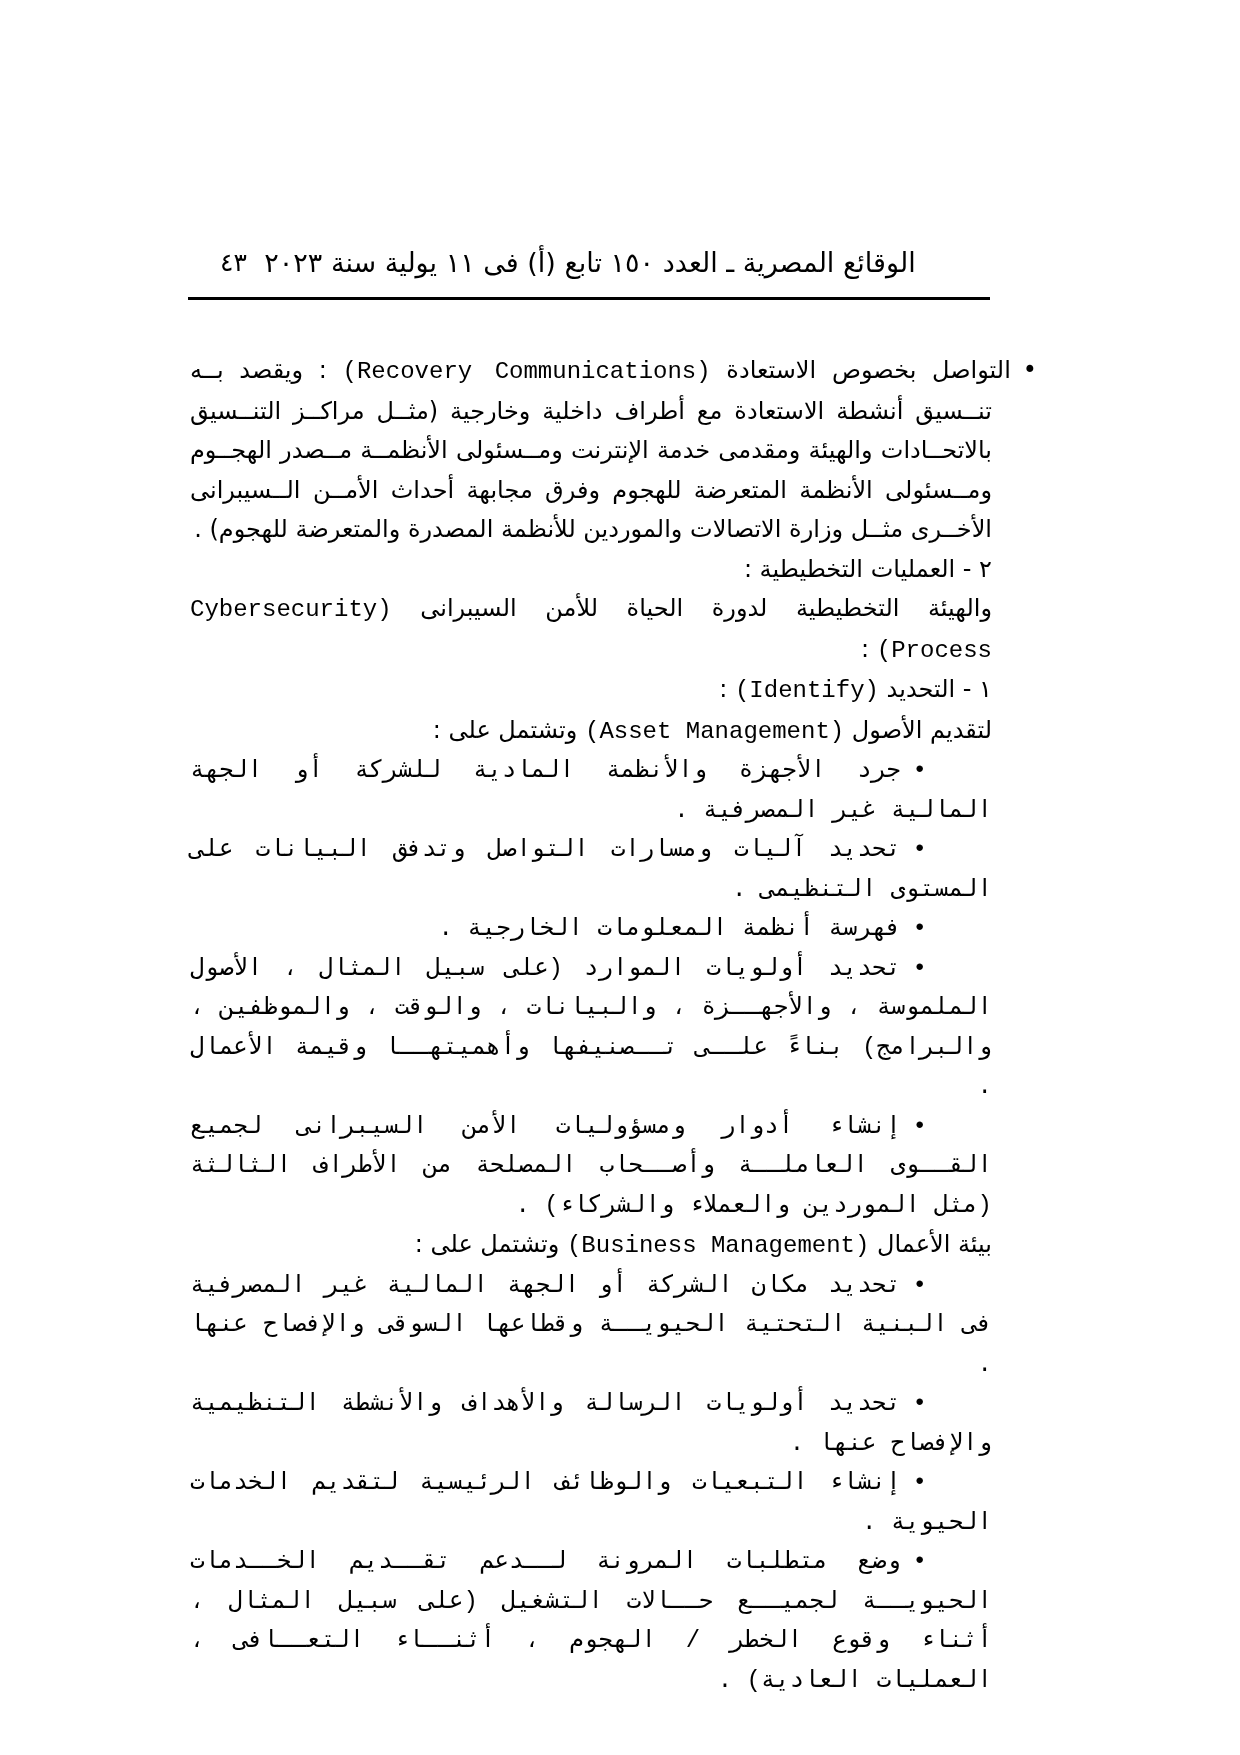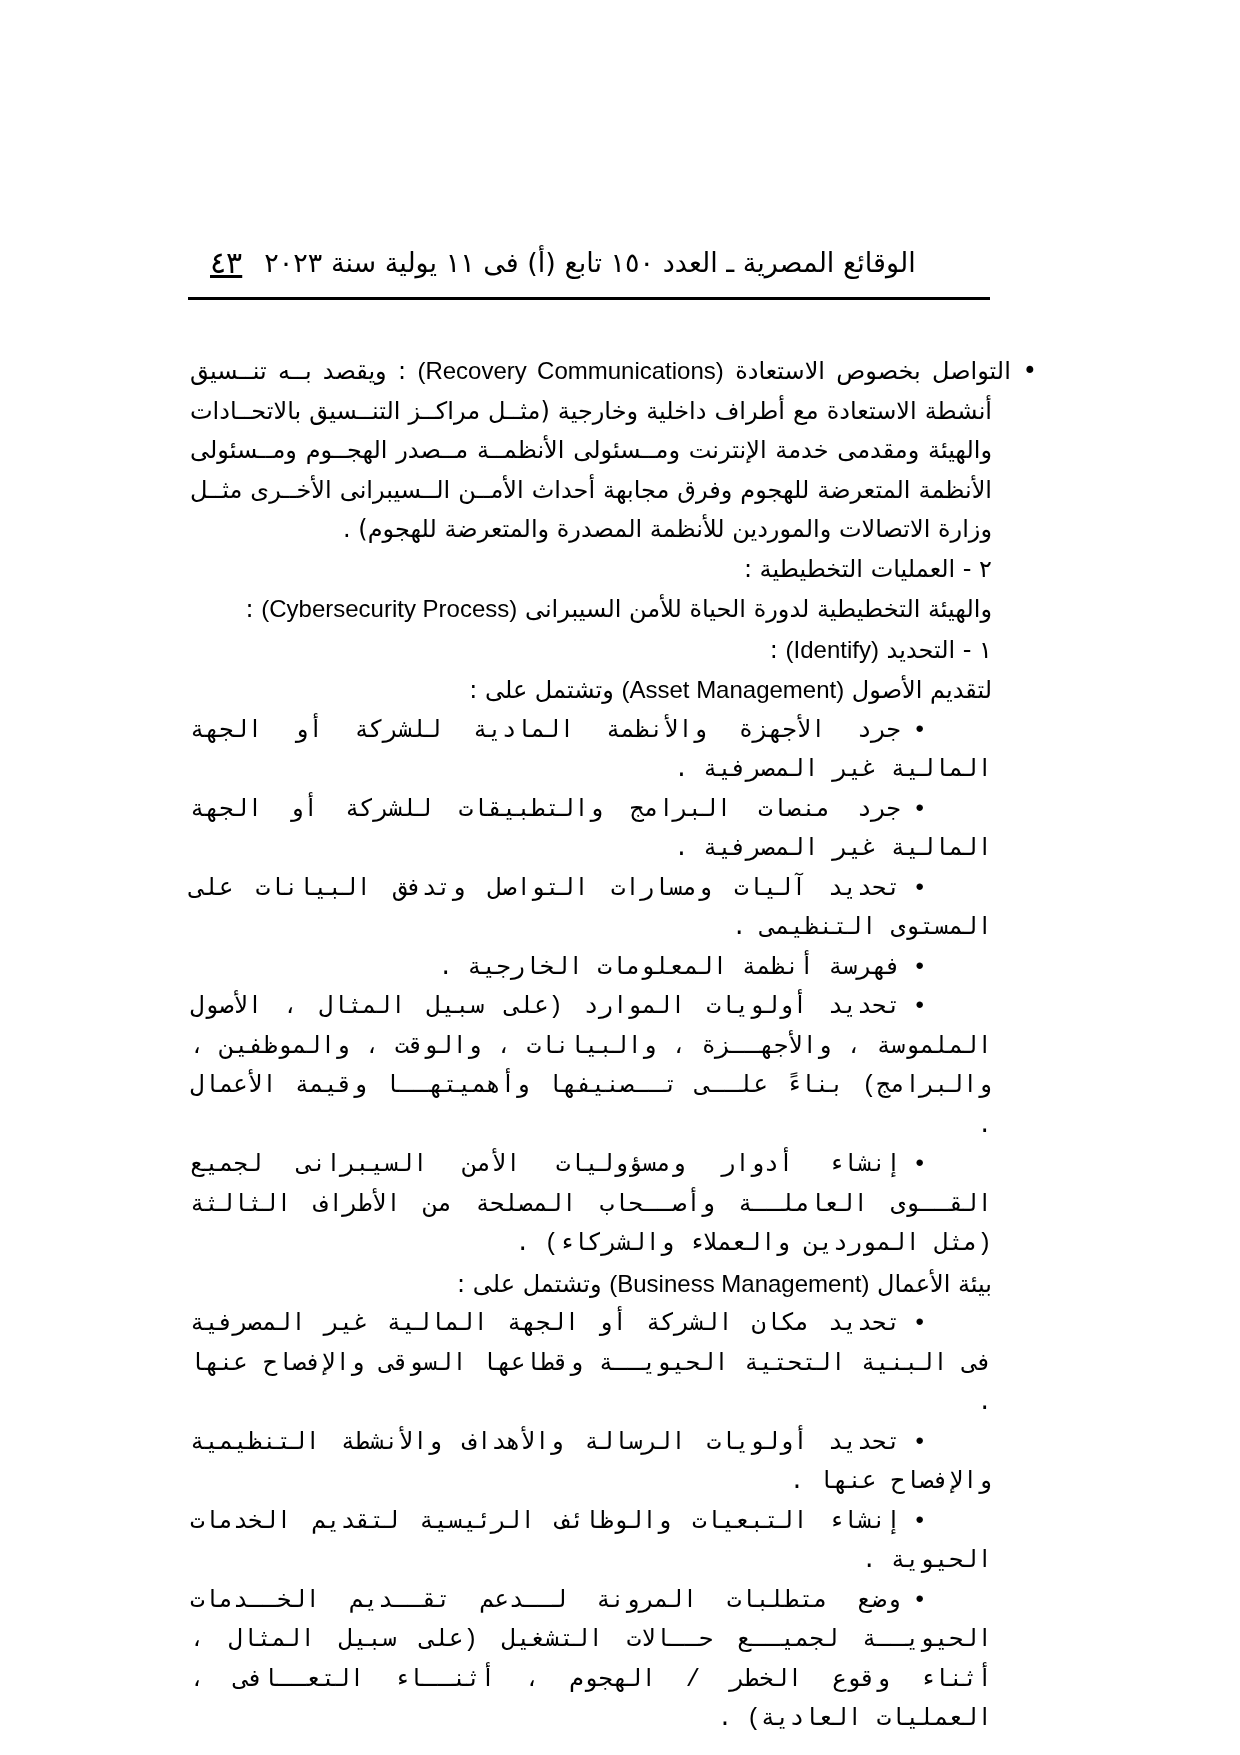--- a/index.html
+++ b/index.html
@@ -8,39 +8,39 @@
     background: #ffffff; color: #000000;
     position: relative; overflow: hidden;
     font-family: "DejaVu Sans", sans-serif;
   }
   .header {
     position: absolute; top: 246px; left: 190px; right: 250px;
     direction: rtl; text-align: center; font-size: 27px; line-height: 34px;
     white-space: nowrap;
   }
   .pagenum {
-    position: absolute; left: 20px; top: 0; font-size: 30px; text-decoration: underline;
+    position: absolute; left: 30px; top: 0; font-size: 25px;
   }
   .rule {
     position: absolute; top: 297px; left: 188px; right: 250px;
     height: 3px; background: #000;
   }
   .doc {
     position: absolute; top: 351px; left: 190px; right: 248px;
     direction: rtl; font-size: 24px; line-height: 39.5px;
     text-align: justify;
   }
   .doc p, .doc h3 { margin: 0; padding: 0; font-weight: normal; font-size: 24px; }
   
   .l1 { padding-right: 45px; text-indent: -45px; }
   
   .l2 { padding-right: 50px; text-indent: 65px; font-family: Liberation Mono, monospace; }
   .nhead, .subhead { padding-right: 85px; font-weight: bold; font-size: 25px; }
   .bold-line { font-weight: bold; font-size: 25px; }
-  .en { font-family: Liberation Sans, sans-serif; }
+  .en { font-family: Liberation Mono, monospace; }
   .blt { margin-left: 12px; }
 </style>
 </head>
 <body>
 
 <div class="page">
 
   <div class="header">
     <span class="pagenum">٤٣</span>
     <span class="title">الوقائع المصرية ـ العدد ١٥٠ تابع (أ) فى ١١ يولية سنة ٢٠٢٣</span>
@@ -55,21 +55,20 @@
     <h3 class="nhead">٢ - العمليات التخطيطية :</h3>
 
     <p class="bold-line"><span class="ar">والهيئة التخطيطية لدورة الحياة للأمن السيبرانى </span><span class="en">(Cybersecurity Process)</span><span class="ar"> :</span></p>
 
     <h3 class="nhead"><span class="ar">١ - التحديد </span><span class="en">(Identify)</span><span class="ar"> :</span></h3>
 
     <p class="subhead"><span class="ar">لتقديم الأصول </span><span class="en">(Asset Management)</span><span class="ar"> وتشتمل على :</span></p>
 
     <div class="list">
       <p class="l2"><span class="blt">•</span><span>جرد الأجهزة والأنظمة المادية للشركة أو الجهة المالية غير المصرفية .</span></p>
-      <p class="l2"><span class="blt">•</span><span>جرد منصات البرامج والتطبيقات للشركة أو الجهة المالية غير المصرفية .</span></p>
       <p class="l2"><span class="blt">•</span><span>تحديد آليات ومسارات التواصل وتدفق البيانات على المستوى التنظيمى .</span></p>
       <p class="l2"><span class="blt">•</span><span>فهرسة أنظمة المعلومات الخارجية .</span></p>
       <p class="l2"><span class="blt">•</span><span>تحديد أولويات الموارد (على سبيل المثال ، الأصول الملموسة ، والأجهــزة ، والبيانات ، والوقت ، والموظفين ، والبرامج) بناءً علــى تــصنيفها وأهميتهــا وقيمة الأعمال .</span></p>
       <p class="l2"><span class="blt">•</span><span>إنشاء أدوار ومسؤوليات الأمن السيبرانى لجميع القــوى العاملــة وأصــحاب المصلحة من الأطراف الثالثة (مثل الموردين والعملاء والشركاء) .</span></p>
     </div>
 
     <p class="subhead"><span class="ar">بيئة الأعمال </span><span class="en">(Business Management)</span><span class="ar"> وتشتمل على :</span></p>
 
     <div class="list">
       <p class="l2"><span class="blt">•</span><span>تحديد مكان الشركة أو الجهة المالية غير المصرفية فى البنية التحتية الحيويــة وقطاعها السوقى والإفصاح عنها .</span></p>

